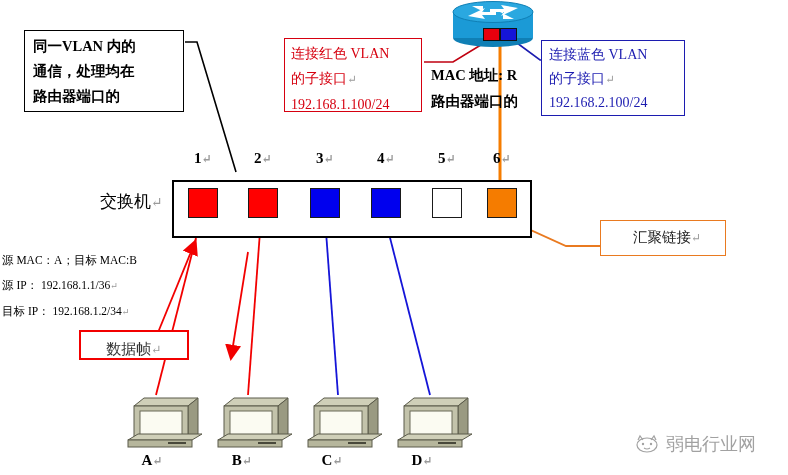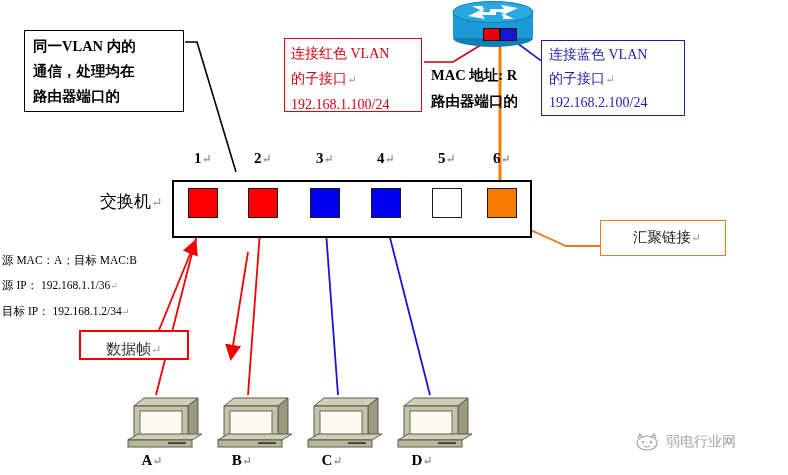--- a/index.html
+++ b/index.html
@@ -98,21 +98,21 @@
   .pc{position:absolute;width:84px;height:62px;}
   .pc-label{
     position:absolute;width:84px;text-align:center;
     font-size:15px;font-weight:bold;color:#000;top:452px;
   }
 
   
   #watermark{
     position:absolute;left:634px;top:432px;
     display:flex;align-items:center;gap:6px;
-    color:#9d9d9d;font-size:14px;
+    color:#9d9d9d;font-size:18px;
     font-family:"DejaVu Sans","Liberation Sans",sans-serif;
     opacity:.95;
   }
 </style>
 </head>
 <body>
 
 <div id="stage">
 
   <svg class="layer" viewBox="0 0 788 475">

